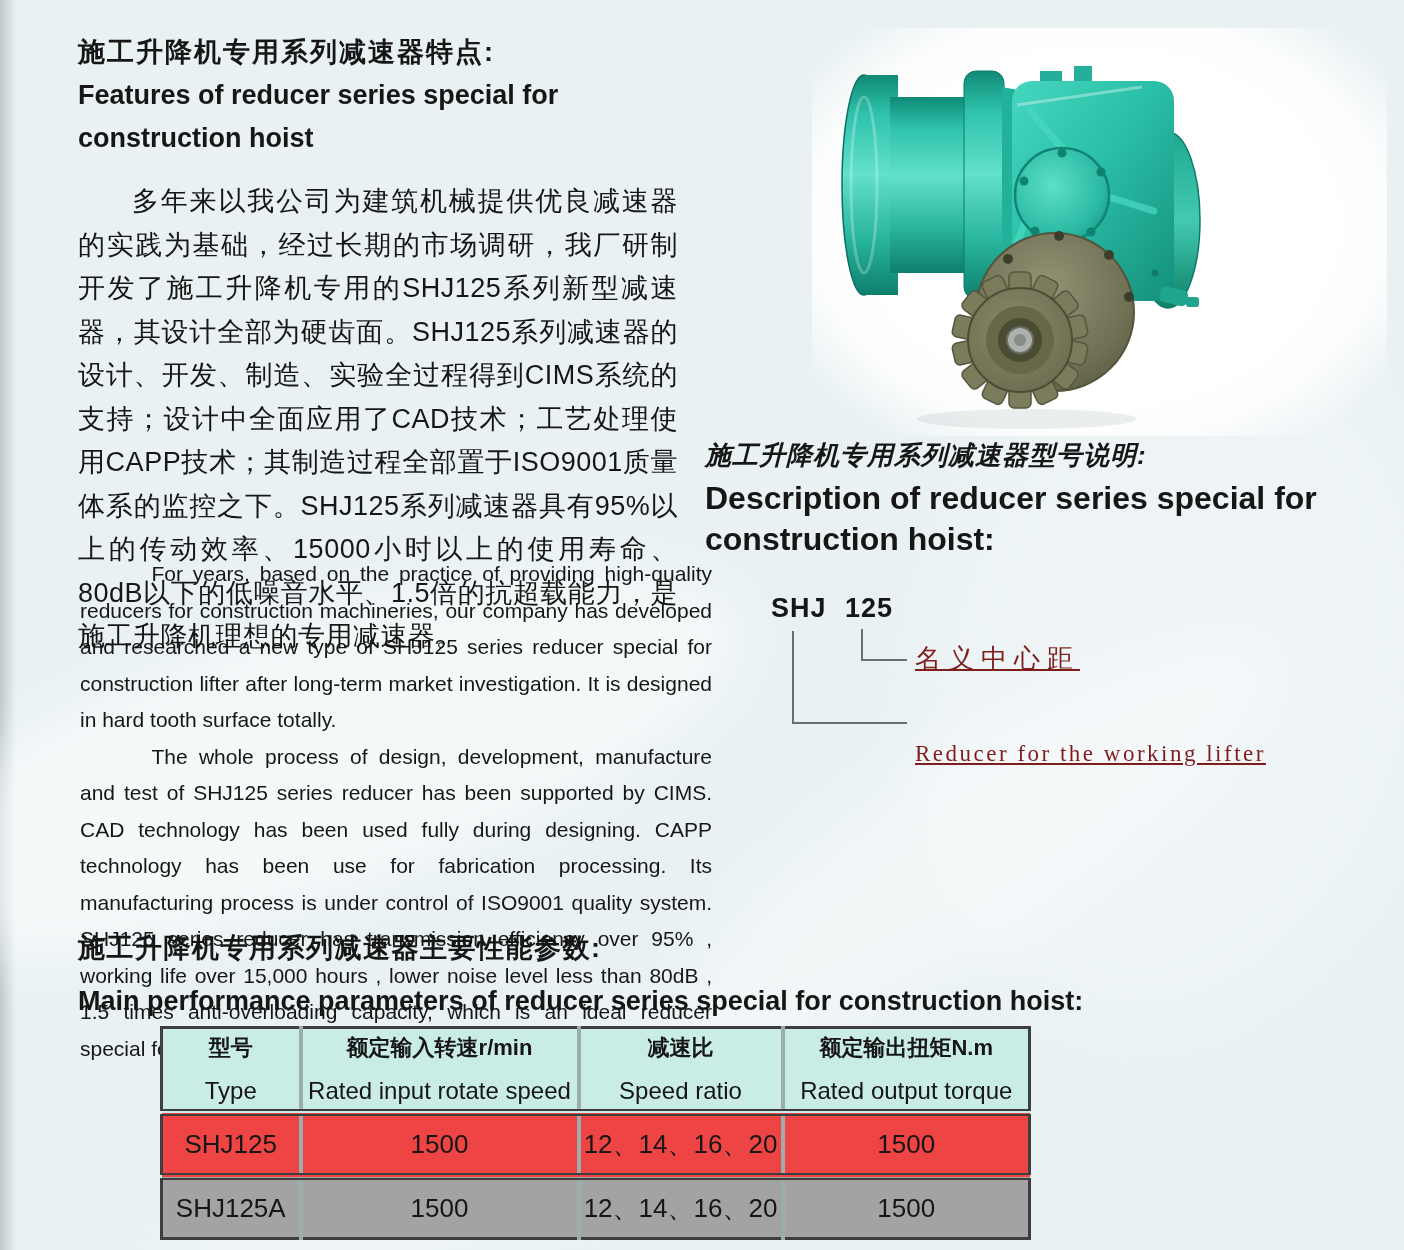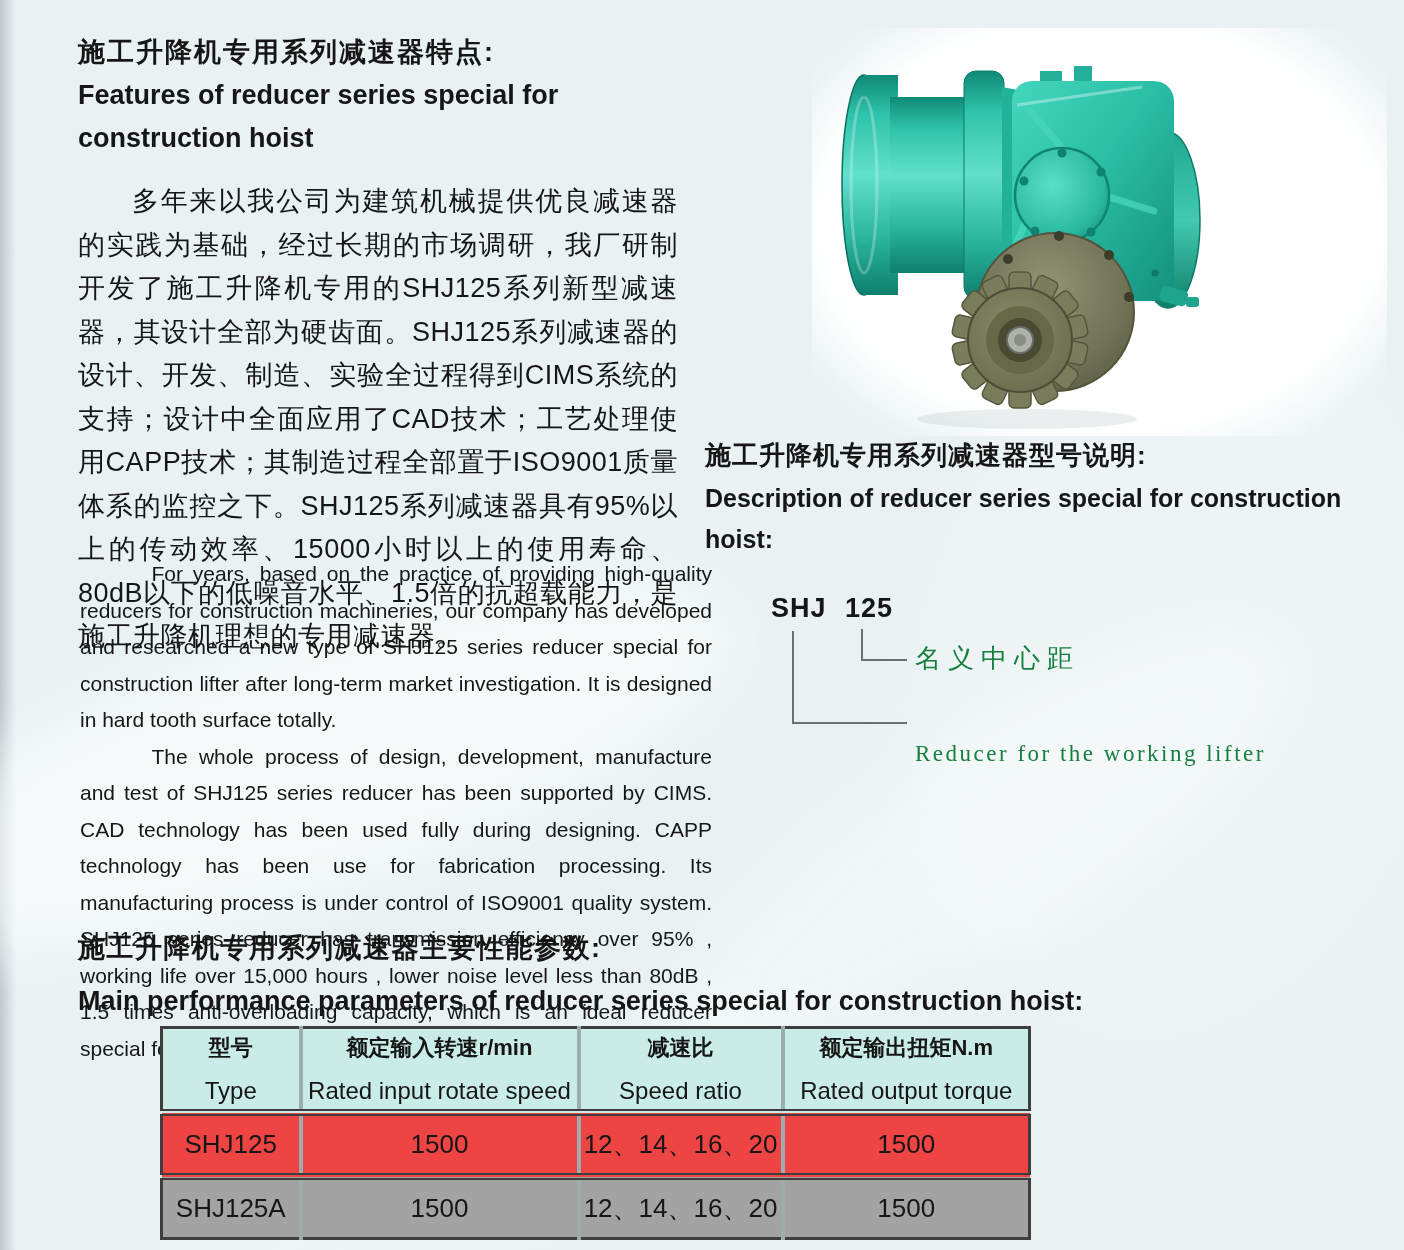--- a/index.html
+++ b/index.html
@@ -31,32 +31,32 @@
     text-align:justify; text-indent:2em; letter-spacing:0.5px; }
   .features-body-en { position:absolute; left:80px; top:556px; width:632px; font-size:21px; line-height:36.5px; text-align:justify; }
   .features-body-en p { margin:0; text-indent:3.4em; }
 
   
   .product-bg { position:absolute; left:812px; top:28px; width:575px; height:408px;
     background:radial-gradient(ellipse at 50% 48%, #ffffff 52%, rgba(255,255,255,0.92) 70%, rgba(255,255,255,0) 88%); }
   .product { position:absolute; left:812px; top:35px; width:575px; height:400px; }
 
   
-  .desc-title-zh { position:absolute; left:705px; top:438px; font-size:26px; font-weight:bold; letter-spacing:1px; }
-  .desc-title-en { position:absolute; left:705px; top:478px; width:695px; font-size:25px; font-weight:bold; line-height:41px; }
+  .desc-title-zh { position:absolute; left:705px; top:438px; font-size:26px; font-weight:bold; letter-spacing:1px;font-style:italic; }
+  .desc-title-en { position:absolute; left:705px; top:478px; width:695px; font-size:32px; font-weight:bold; line-height:41px; }
 
   .diagram { position:absolute; left:705px; top:585px; width:695px; height:220px; }
   .code-prefix { position:absolute; left:66px; top:8px; font-size:27px; font-weight:bold; letter-spacing:1px; }
   .code-number { position:absolute; left:140px; top:8px; font-size:27px; font-weight:bold; letter-spacing:1px; }
   .dline { position:absolute; background:#6b6f6f; }
   .dl-v1 { left:156px; top:44px; width:2px; height:31px; }
   .dl-h1 { left:156px; top:74px; width:46px; height:2px; }
   .dl-v2 { left:87px; top:46px; width:2px; height:93px; }
   .dl-h2 { left:87px; top:137px; width:115px; height:2px; }
-  .dlabel { position:absolute; font-family:"Liberation Serif", serif; color:#15803d; white-space:nowrap; }
+  .dlabel { position:absolute; font-family:"Liberation Serif", serif; color:#7f1d1d; white-space:nowrap;text-decoration:underline; }
   .lbl-center { left:210px; top:56px; font-size:26px; letter-spacing:7px; }
   .lbl-series-zh { left:210px; top:118px; font-size:26px; letter-spacing:4px; }
   .lbl-series-en { left:210px; top:156px; font-size:23px; letter-spacing:2.5px; }
 
   
   .params-title-zh { position:absolute; left:78px; top:930px; font-size:27px; font-weight:bold; letter-spacing:1.5px; }
   .params-title-en { position:absolute; left:78px; top:972px; font-size:27px; font-weight:bold;margin-top:14px; }
 
   .table-wrap { position:absolute; left:160px; top:1026px; }
   table.params { width:868px; border-collapse:collapse; border:3px solid #3e3e3e; table-layout:fixed; }

